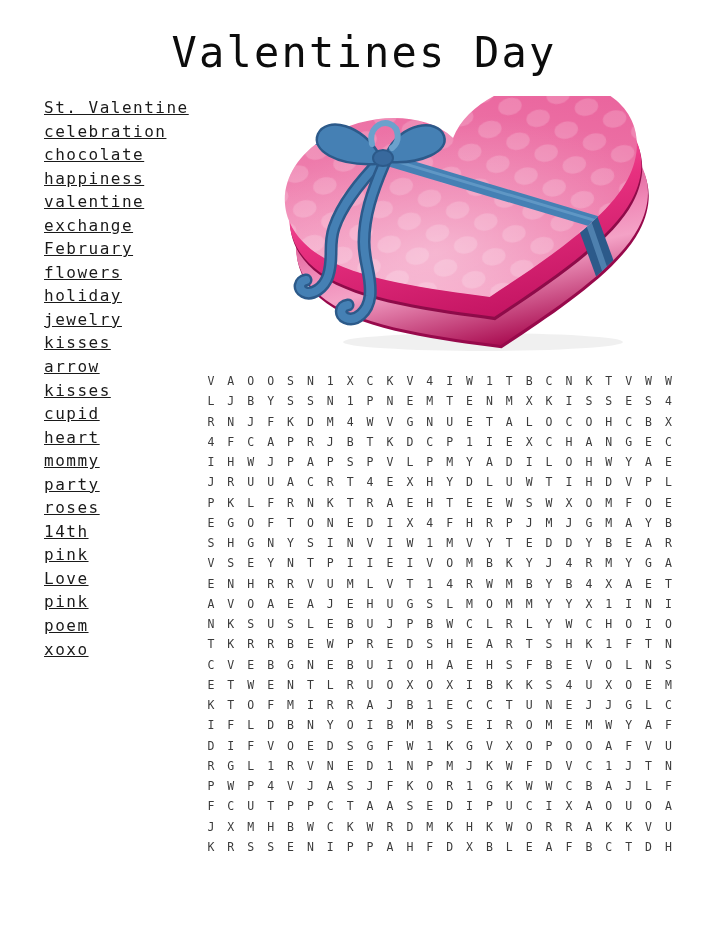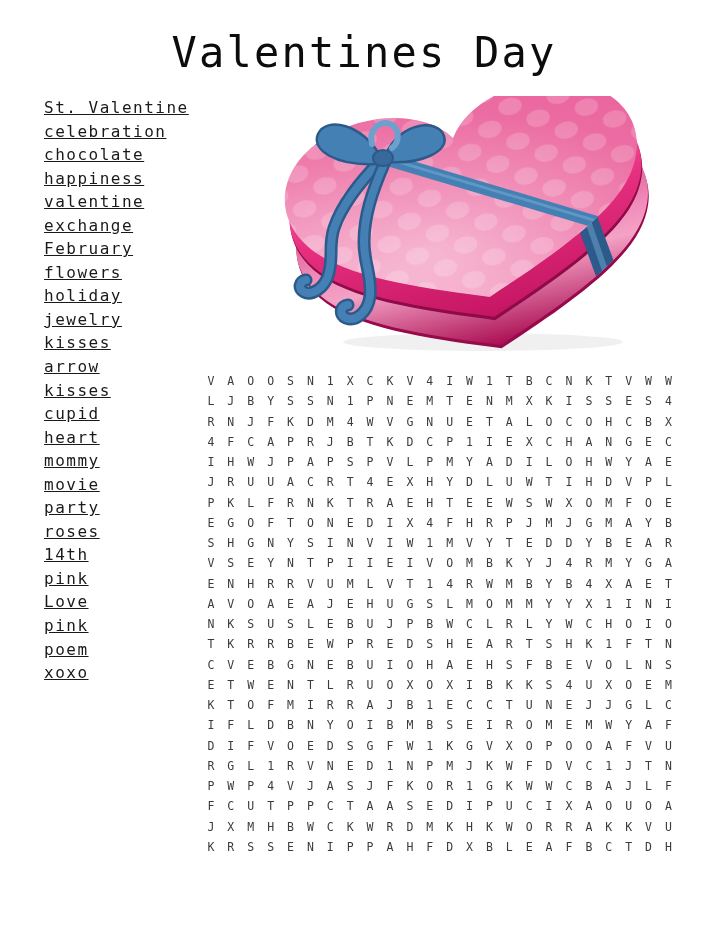--- a/index.html
+++ b/index.html
@@ -34,21 +34,20 @@
       <li>February</li>
       <li>flowers</li>
       <li>holiday</li>
       <li>jewelry</li>
       <li>kisses</li>
       <li>arrow</li>
       <li>kisses</li>
       <li>cupid</li>
       <li>heart</li>
       <li>mommy</li>
-      <li>movie</li>
       <li>party</li>
       <li>roses</li>
       <li>14th</li>
       <li>pink</li>
       <li>Love</li>
       <li>pink</li>
       <li>poem</li>
       <li>xoxo</li>
     </ul>
 

